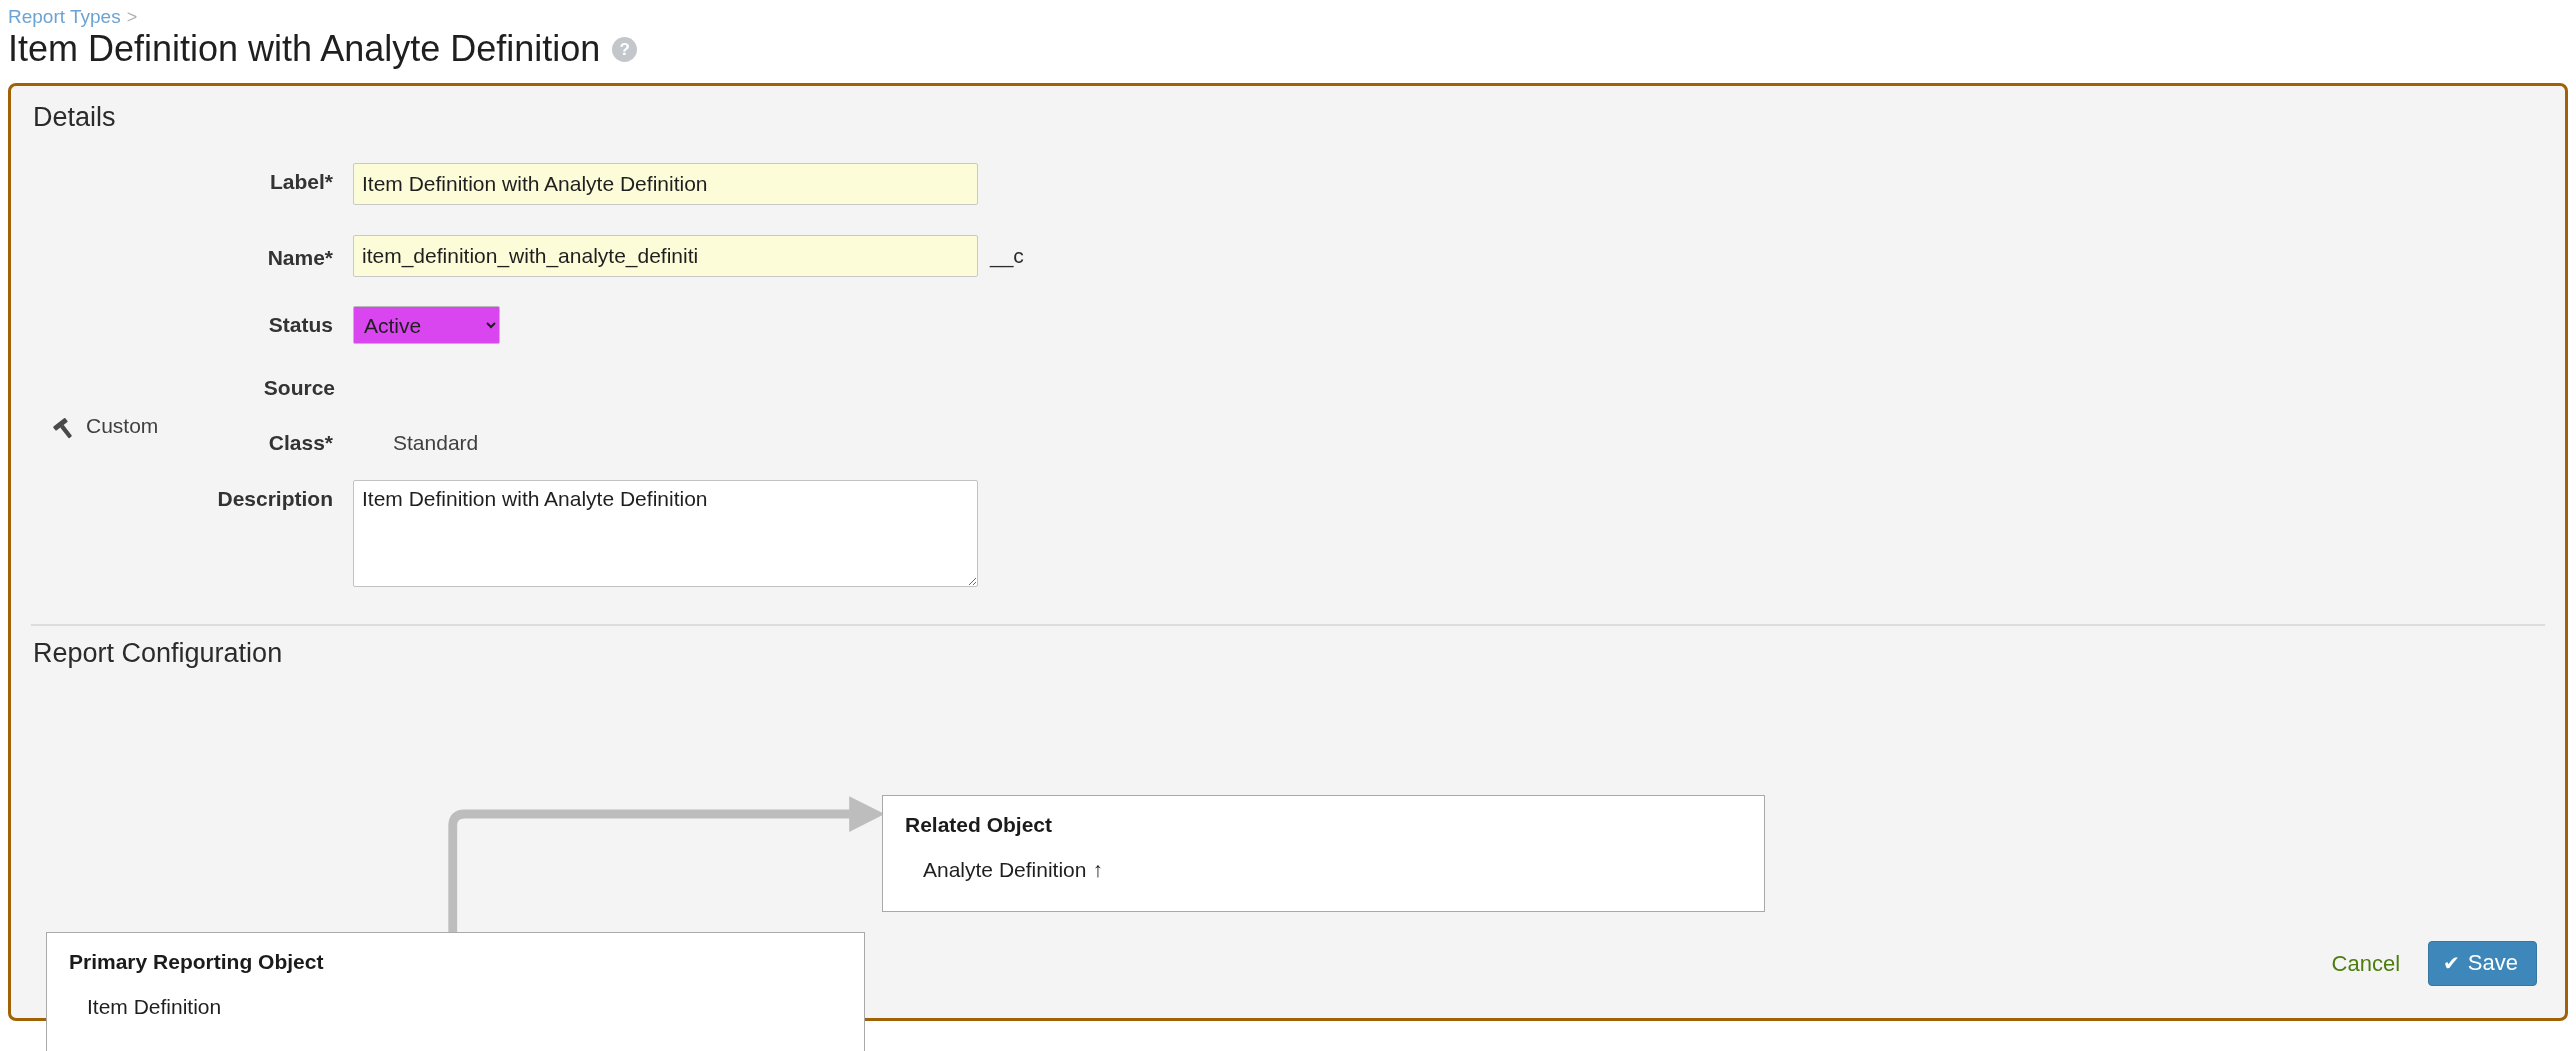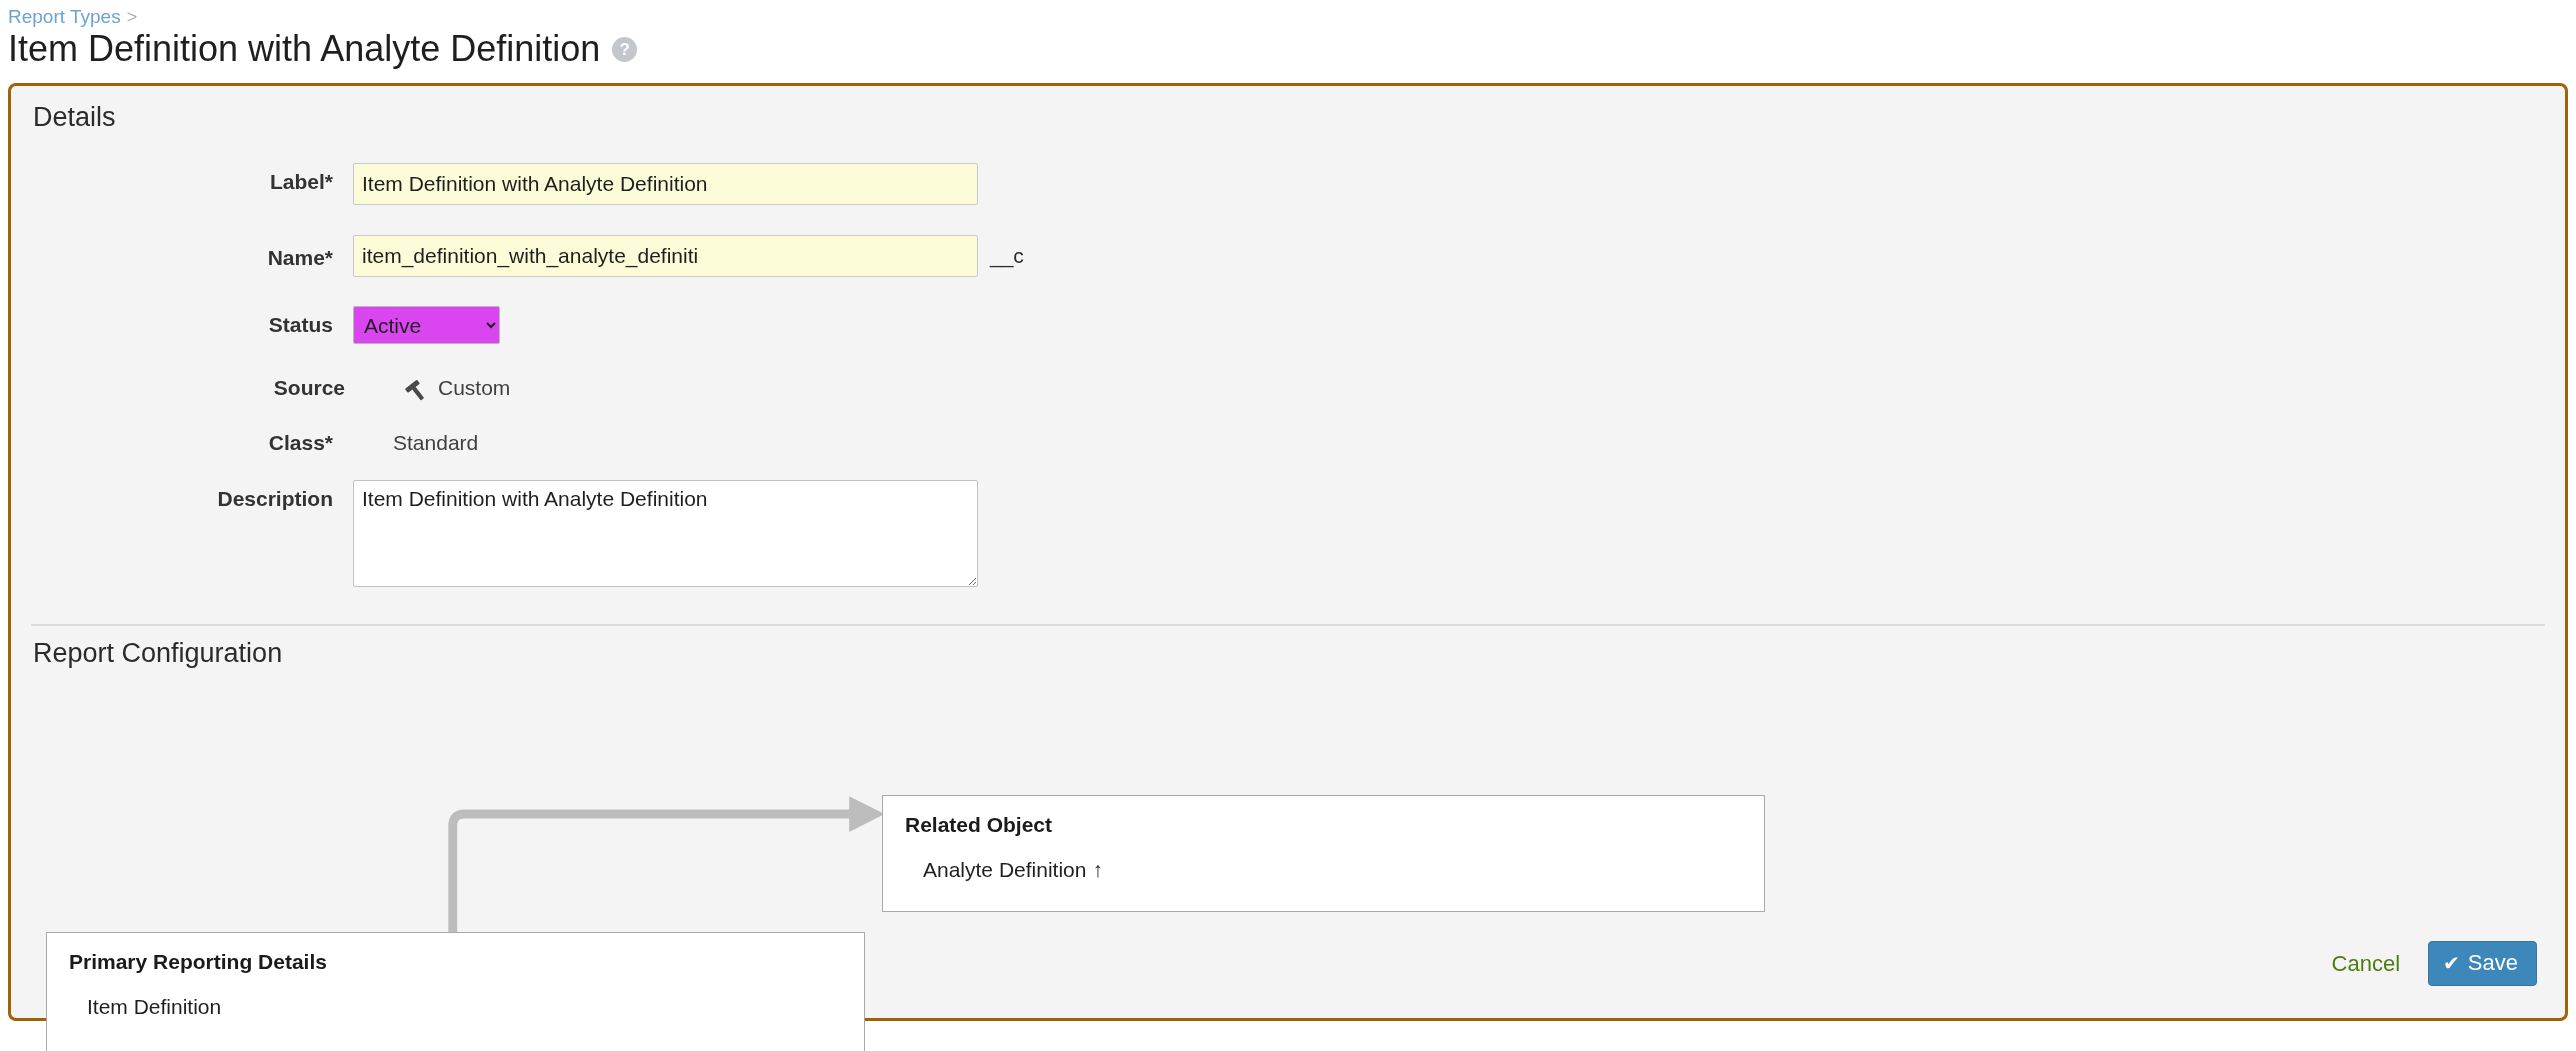--- a/index.html
+++ b/index.html
@@ -202,21 +202,21 @@
         </div>
       </div>
 
       <div class="form-row" style="left:0; top:220px;">
         <div class="form-label">Status</div>
         <div class="form-control">
           <select class="select-field"><option value="Active">Active</option><option value="In Development">In Development</option><option value="Deployed">Deployed</option></select>
         </div>
       </div>
 
-      <div class="form-row" style="left:12px; top:283px;">
+      <div class="form-row" style="left:2px; top:283px;flex-direction:column;">
         <div class="form-label">Source</div>
         <div class="form-control">
           <div class="static-value">
             <span class="hammer-icon">
               <svg width="23" height="23" viewBox="0 0 24 24">
                 <g fill="#4a4a4a" transform="rotate(-38 12 12)">
                   <rect x="4" y="2.5" width="16" height="5.2" rx="1.2"></rect>
                   <rect x="9.8" y="7.2" width="4.4" height="15" rx="1"></rect>
                 </g>
               </svg>
@@ -254,21 +254,21 @@
       </svg>
 
       <div class="obj-box" id="related-box">
         <div class="obj-heading">Related Object</div>
         <div class="obj-value">
           <span>Analyte Definition</span><span class="up-arrow">↑</span>
         </div>
       </div>
 
       <div class="obj-box" id="primary-box">
-        <div class="obj-heading">Primary Reporting Details</div>
+        <div class="obj-heading">Primary Reporting Object</div>
         <div class="obj-value">Item Definition</div>
       </div>
 
     </div>
 
     <div class="card-footer">
       <button class="btn-cancel">Cancel</button>
       <button class="btn-save">
         <span class="check">✔</span>
         <span>Save</span>

